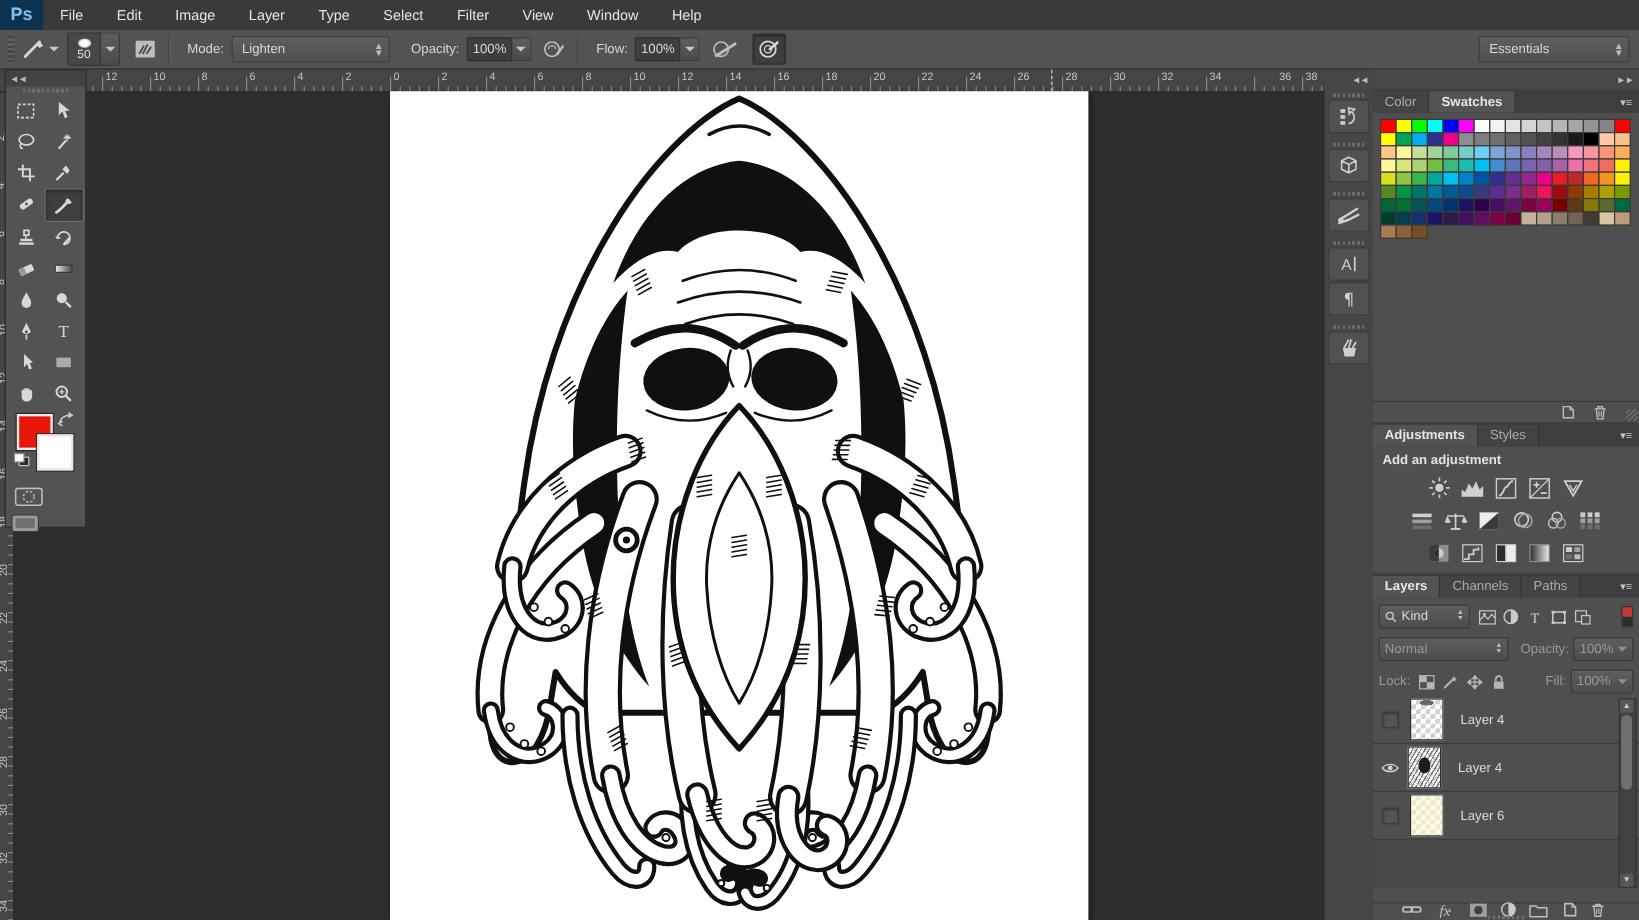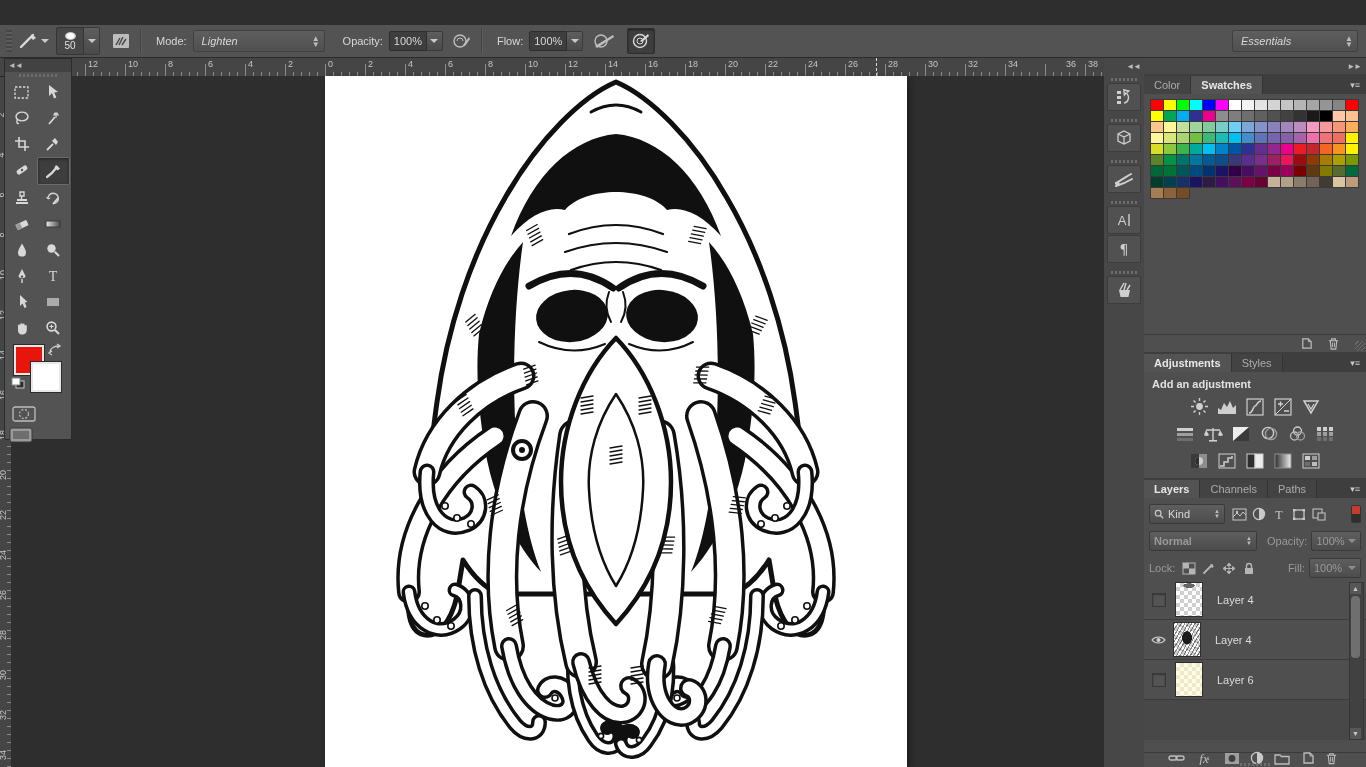--- a/index.html
+++ b/index.html
@@ -12,21 +12,21 @@
            display:flex;align-items:center;}
   #ps-logo{width:36px;height:25px;background:#0D3250;color:#7FC1F0;font-weight:bold;font-size:15px;
            display:flex;align-items:center;justify-content:center;}
   .menu-item{padding:0 14px;font-size:12px;color:#E4E4E4;cursor:default;}
   
   #optionsbar{left:0;top:25px;width:1366px;height:32px;background:#535353;border-bottom:1px solid #2B2B2B;
               display:flex;align-items:center;color:#D8D8D8;}
   .ob-sep{width:1px;height:24px;background:#424242;border-right:1px solid #5E5E5E;margin:0 6px;}
   .ob-grip{width:6px;height:22px;margin:0 4px 0 6px;background:repeating-linear-gradient(0deg,#464646 0 2px,#5C5C5C 2px 4px);}
   .dropdown{background:linear-gradient(#5E5E5E,#505050);border:1px solid #404040;border-radius:2px;
-            height:20px;display:flex;align-items:center;padding:0 4px 0 8px;font-style:italic;}
+            height:20px;display:flex;align-items:center;padding:0 4px 0 8px;}
   .stepper{margin-left:auto;padding-left:10px;color:#BDBDBD;font-size:8px;line-height:7px;display:flex;flex-direction:column;align-items:center;}
   .valbox{background:#3E3E3E;border:1px solid #2E2E2E;border-radius:2px 0 0 2px;height:18px;min-width:36px;
           display:flex;align-items:center;justify-content:center;}
   .valcaret{background:linear-gradient(#5E5E5E,#4A4A4A);border:1px solid #3A3A3A;border-left:none;
             border-radius:0 2px 2px 0;height:18px;width:15px;display:flex;align-items:center;justify-content:center;}
   .caret-down{width:0;height:0;border-left:4px solid transparent;border-right:4px solid transparent;border-top:4px solid #C9C9C9;}
   .ob-label{margin:0 6px 0 8px;}
   .ob-iconbtn{width:26px;height:24px;display:flex;align-items:center;justify-content:center;border-radius:2px;}
   .ob-iconbtn.pressed{background:#3E3E3E;border:1px solid #2E2E2E;box-shadow:inset 0 1px 2px rgba(0,0,0,.5);}
   
@@ -119,20 +119,35 @@
                     display:flex;align-items:center;justify-content:space-evenly;padding:0 18px 4px 14px;box-sizing:border-box;}
   #layers-resize-dots{position:absolute;left:50%;bottom:1px;transform:translateX(-50%);}
   svg{display:block;}
   .icon{display:flex;align-items:center;justify-content:center;}
 </style>
 </head>
 <body>
 
 <div id="root">
 
+  <div id="menubar" class="abs">
+    <div id="ps-logo">Ps</div>
+    <div id="menu-items" style="display:flex;">
+        <div class="menu-item">File</div>
+        <div class="menu-item">Edit</div>
+        <div class="menu-item">Image</div>
+        <div class="menu-item">Layer</div>
+        <div class="menu-item">Type</div>
+        <div class="menu-item">Select</div>
+        <div class="menu-item">Filter</div>
+        <div class="menu-item">View</div>
+        <div class="menu-item">Window</div>
+        <div class="menu-item">Help</div>
+      </div>
+  </div>
 
   <div id="optionsbar" class="abs">
     <div class="ob-grip"></div>
     <div class="ob-iconbtn" style="width:34px;">
       <span class="icon">
         <svg width="20" height="18" viewBox="0 0 20 18">
             <path d="M3,15 C6,12 11,7 15,3" stroke="#D8D8D8" stroke-width="2.4" fill="none" stroke-linecap="round"></path>
             <path d="M14,2 L18,6 L15,8 L12,5 Z" fill="#D8D8D8"></path>
           </svg>
       </span>
@@ -1295,21 +1310,21 @@
                   <rect x="6" y="5" width="7" height="7" fill="#4F4F4F" stroke="#C9C9C9"></rect>
                 </svg>
               </div>
             </div>
           <div style="margin-left:auto;width:8px;height:16px;border:1px solid #333;border-radius:2px;overflow:hidden;">
             <div style="height:8px;background:#C23B2E;"></div>
               <div style="height:8px;background:#2E2E2E;"></div>
           </div>
         </div>
         <div class="lp-row" style="top:50px;height:26px;padding:0 5px;box-sizing:border-box;">
-          <div class="mini-dd" style="width:104px;font-weight:bold;">
+          <div class="mini-dd" style="width:104px;">
             <span class="dim">Normal</span>
             <span class="stepper" style="font-size:6px;line-height:5px;">▲<span>▼</span></span>
           </div>
           <span class="dim" style="margin-left:10px;">Opacity:</span>
           <div class="mini-dd" style="margin-left:4px;width:42px;justify-content:space-between;">
             <span class="dim">100%</span>
               <span class="caret-down" style="border-top-color:#8E8E8E;"></span>
           </div>
         </div>
         <div class="lp-row" style="top:78px;height:24px;padding:0 5px;box-sizing:border-box;">

